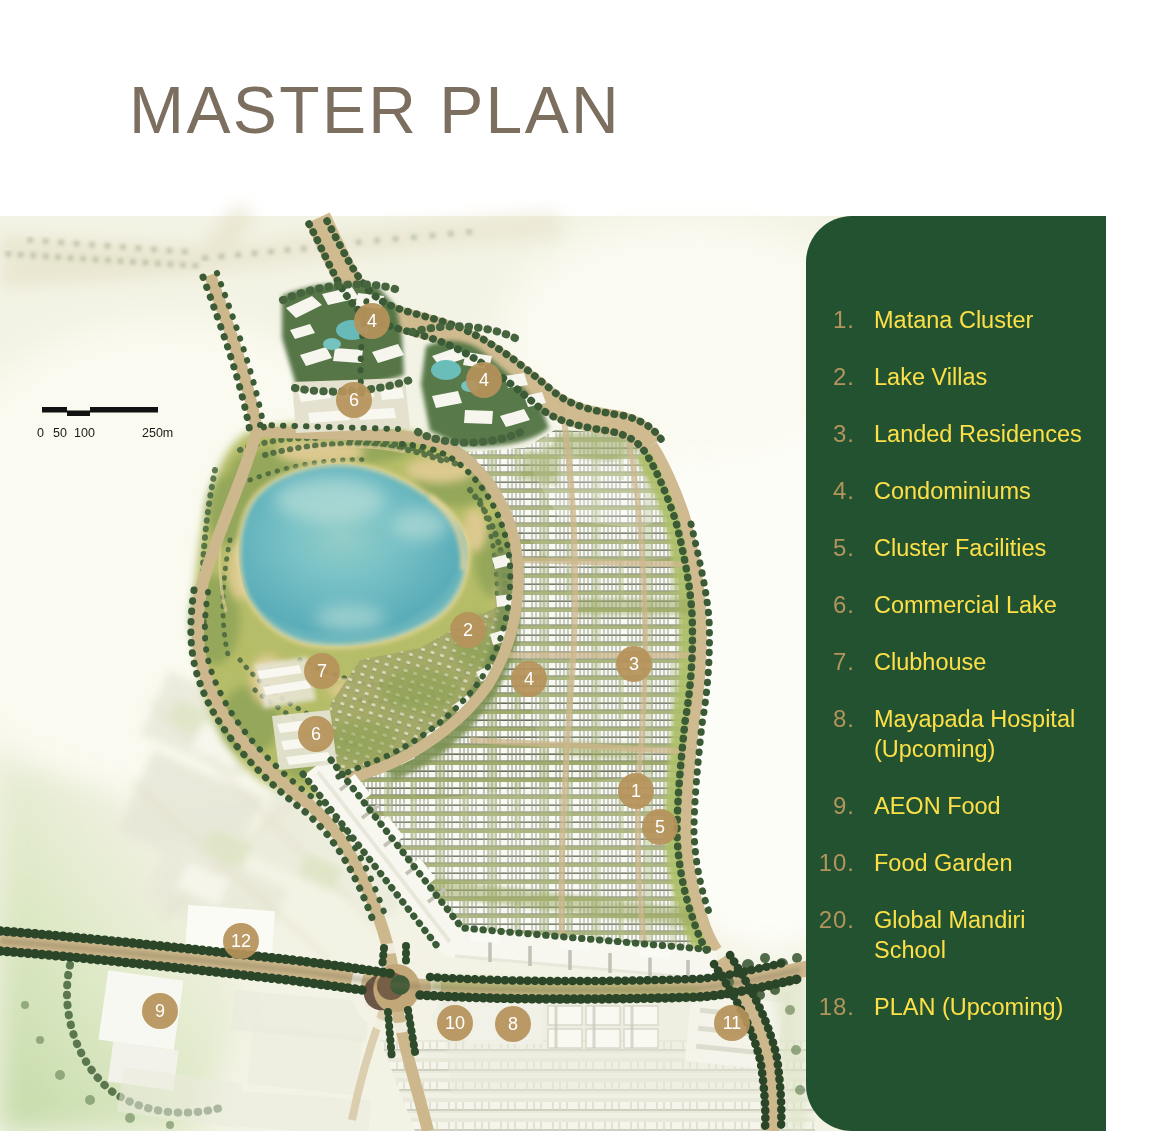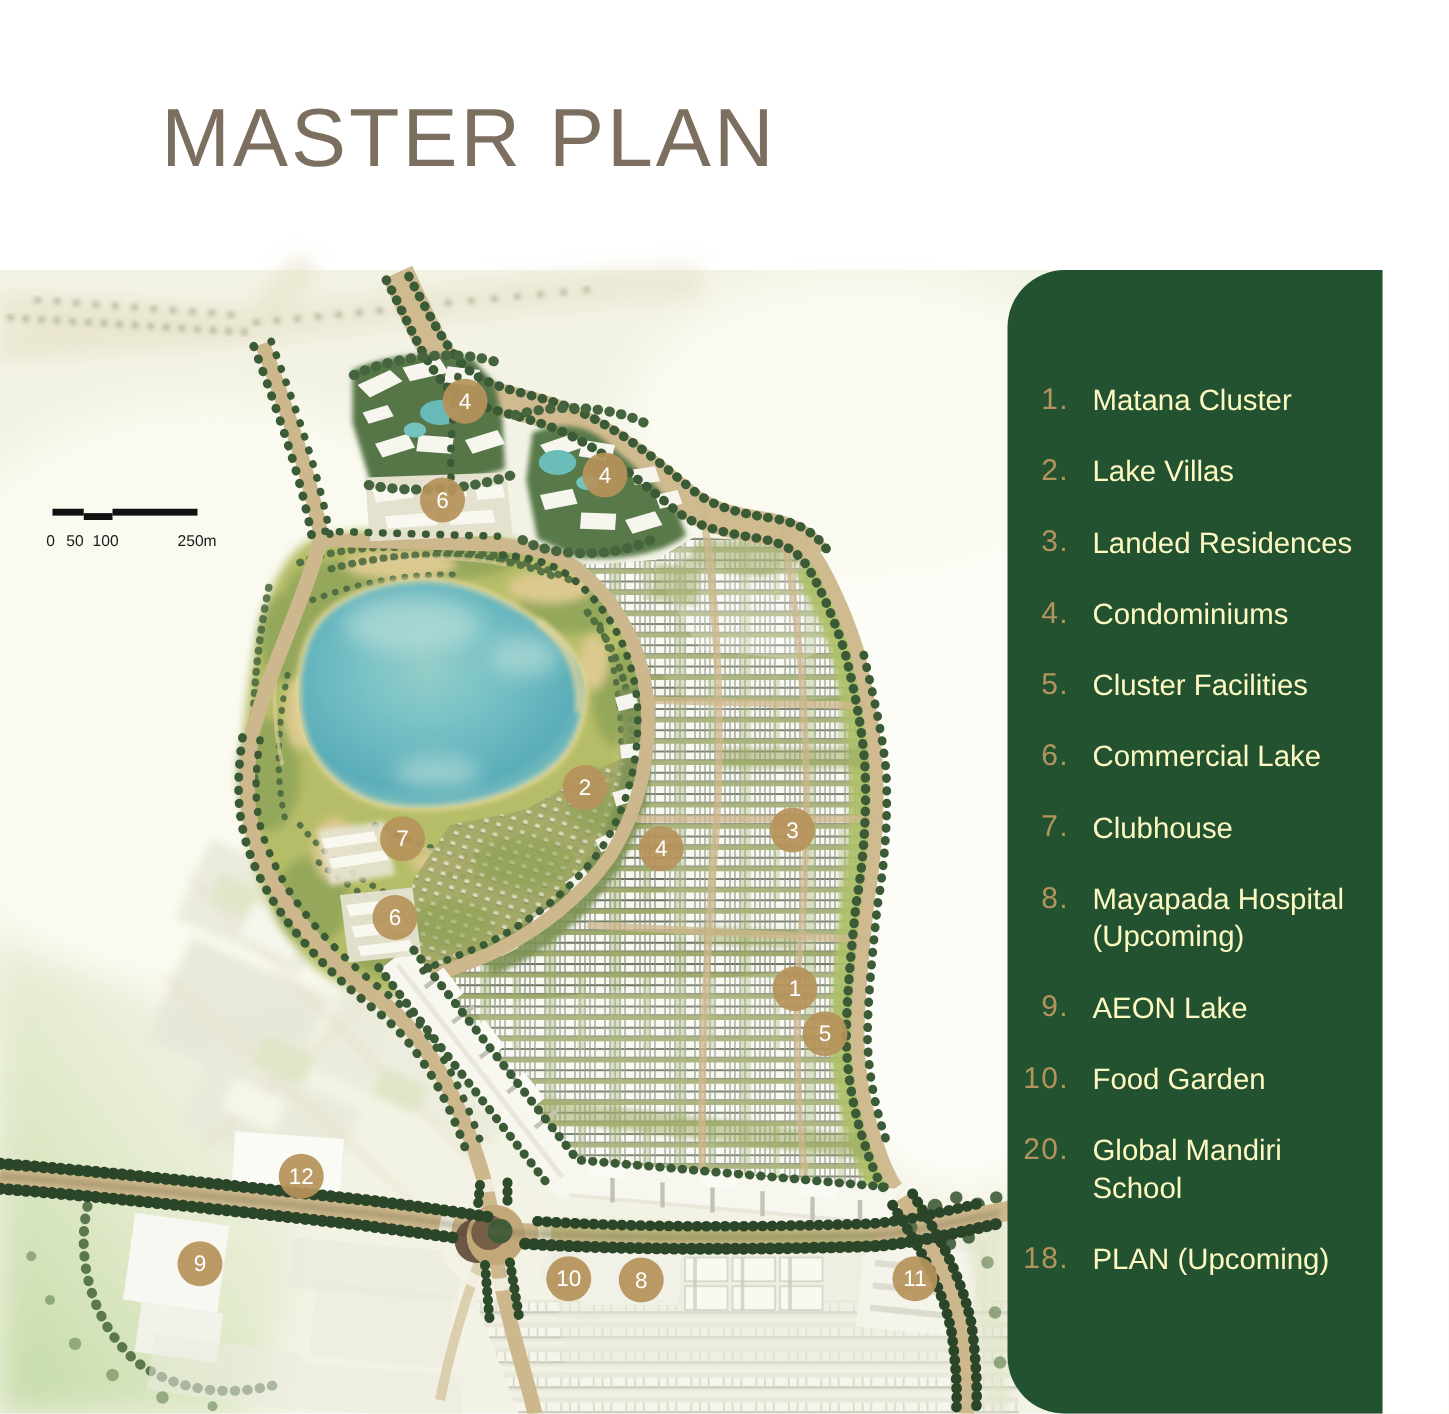--- a/index.html
+++ b/index.html
@@ -2,21 +2,21 @@
 <html><head>
 <meta charset="utf-8">
 <style>
   html,body{margin:0;padding:0;width:1159px;height:1131px;background:#ffffff;overflow:hidden;}
   body{font-family:"Liberation Sans",sans-serif;position:relative;}
   .title{position:absolute;left:82px;top:72px;font-size:66px;font-weight:400;color:#7c6f60;letter-spacing:2.4px;margin-left:47px;}
   .panel{position:absolute;left:806px;top:216px;width:300px;height:915px;background:#235231;border-radius:46px 0 0 46px;}
   .legend{position:absolute;left:0;top:89px;width:300px;}
   .li{display:flex;margin-bottom:27px;}
   .num{width:49px;text-align:right;color:#b2945c;font-size:24px;line-height:30px;flex:none;letter-spacing:1px;}
-  .txt{margin-left:19px;color:#fef9c3;font-size:23.5px;line-height:30px;}
+  .txt{margin-left:19px;color:#fde047;font-size:23.5px;line-height:30px;}
 </style>
 </head>
 <body>
 
 <div class="title">MASTER PLAN</div>
 
 <svg width="1159" height="1131" viewBox="0 0 1159 1131" style="position:absolute;left:0;top:0">
 <defs>
   <filter id="b2" x="-30%" y="-30%" width="160%" height="160%">
         <feGaussianBlur stdDeviation="2"></feGaussianBlur>
@@ -570,21 +570,21 @@
         <div class="txt">Clubhouse</div>
       </div>
 
     <div class="li">
         <div class="num">8.</div>
         <div class="txt">Mayapada Hospital<br>(Upcoming)</div>
       </div>
 
     <div class="li">
         <div class="num">9.</div>
-        <div class="txt">AEON Lake</div>
+        <div class="txt">AEON Food</div>
       </div>
 
     <div class="li">
         <div class="num">10.</div>
         <div class="txt">Food Garden</div>
       </div>
 
     <div class="li">
         <div class="num">20.</div>
         <div class="txt">Global Mandiri<br>School</div>

